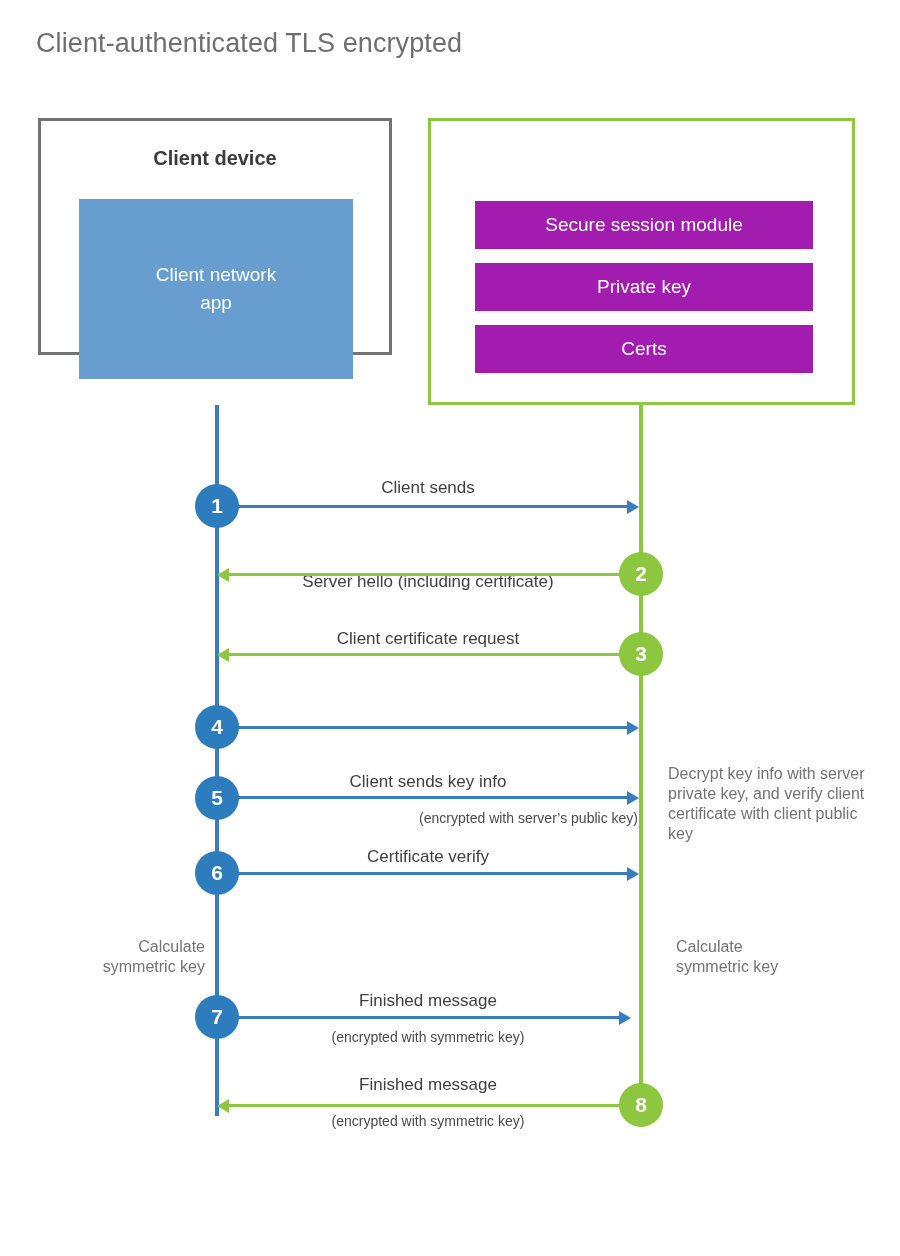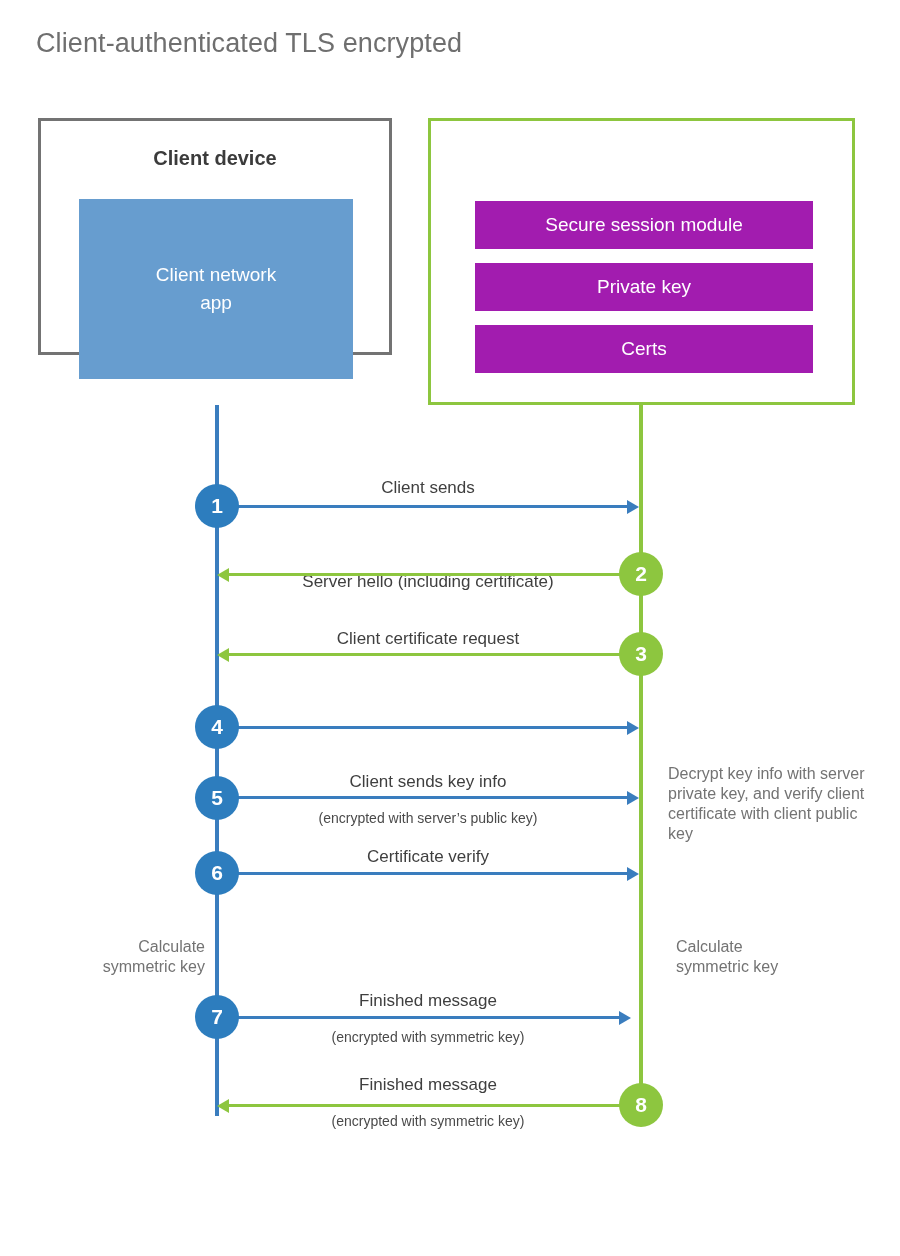--- a/index.html
+++ b/index.html
@@ -221,21 +221,21 @@
 
   <div class="arrow-line blue" style="left:217px; top:726px; width:410px;"></div>
   <div class="arrow-head right blue" style="left:627px; top:720.5px;"></div>
   <div class="step-circle blue" style="left:195px; top:705px;">
     <span>4</span>
   </div>
 
   <div class="msg-label" style="top:772px;">Client sends key info</div>
   <div class="arrow-line blue" style="left:217px; top:796px; width:410px;"></div>
   <div class="arrow-head right blue" style="left:627px; top:790.5px;"></div>
-  <div class="msg-sub" style="top:810px;">(encrypted with server’s public key)</div>
+  <div class="msg-sub" style="top:810px;text-align:right;">(encrypted with server’s public key)</div>
   <div class="step-circle blue" style="left:195px; top:776px;">
     <span>5</span>
   </div>
 
   <div class="msg-label" style="top:847px;">Certificate verify</div>
   <div class="arrow-line blue" style="left:217px; top:872px; width:410px;"></div>
   <div class="arrow-head right blue" style="left:627px; top:866.5px;"></div>
   <div class="step-circle blue" style="left:195px; top:851px;">
     <span>6</span>
   </div>

